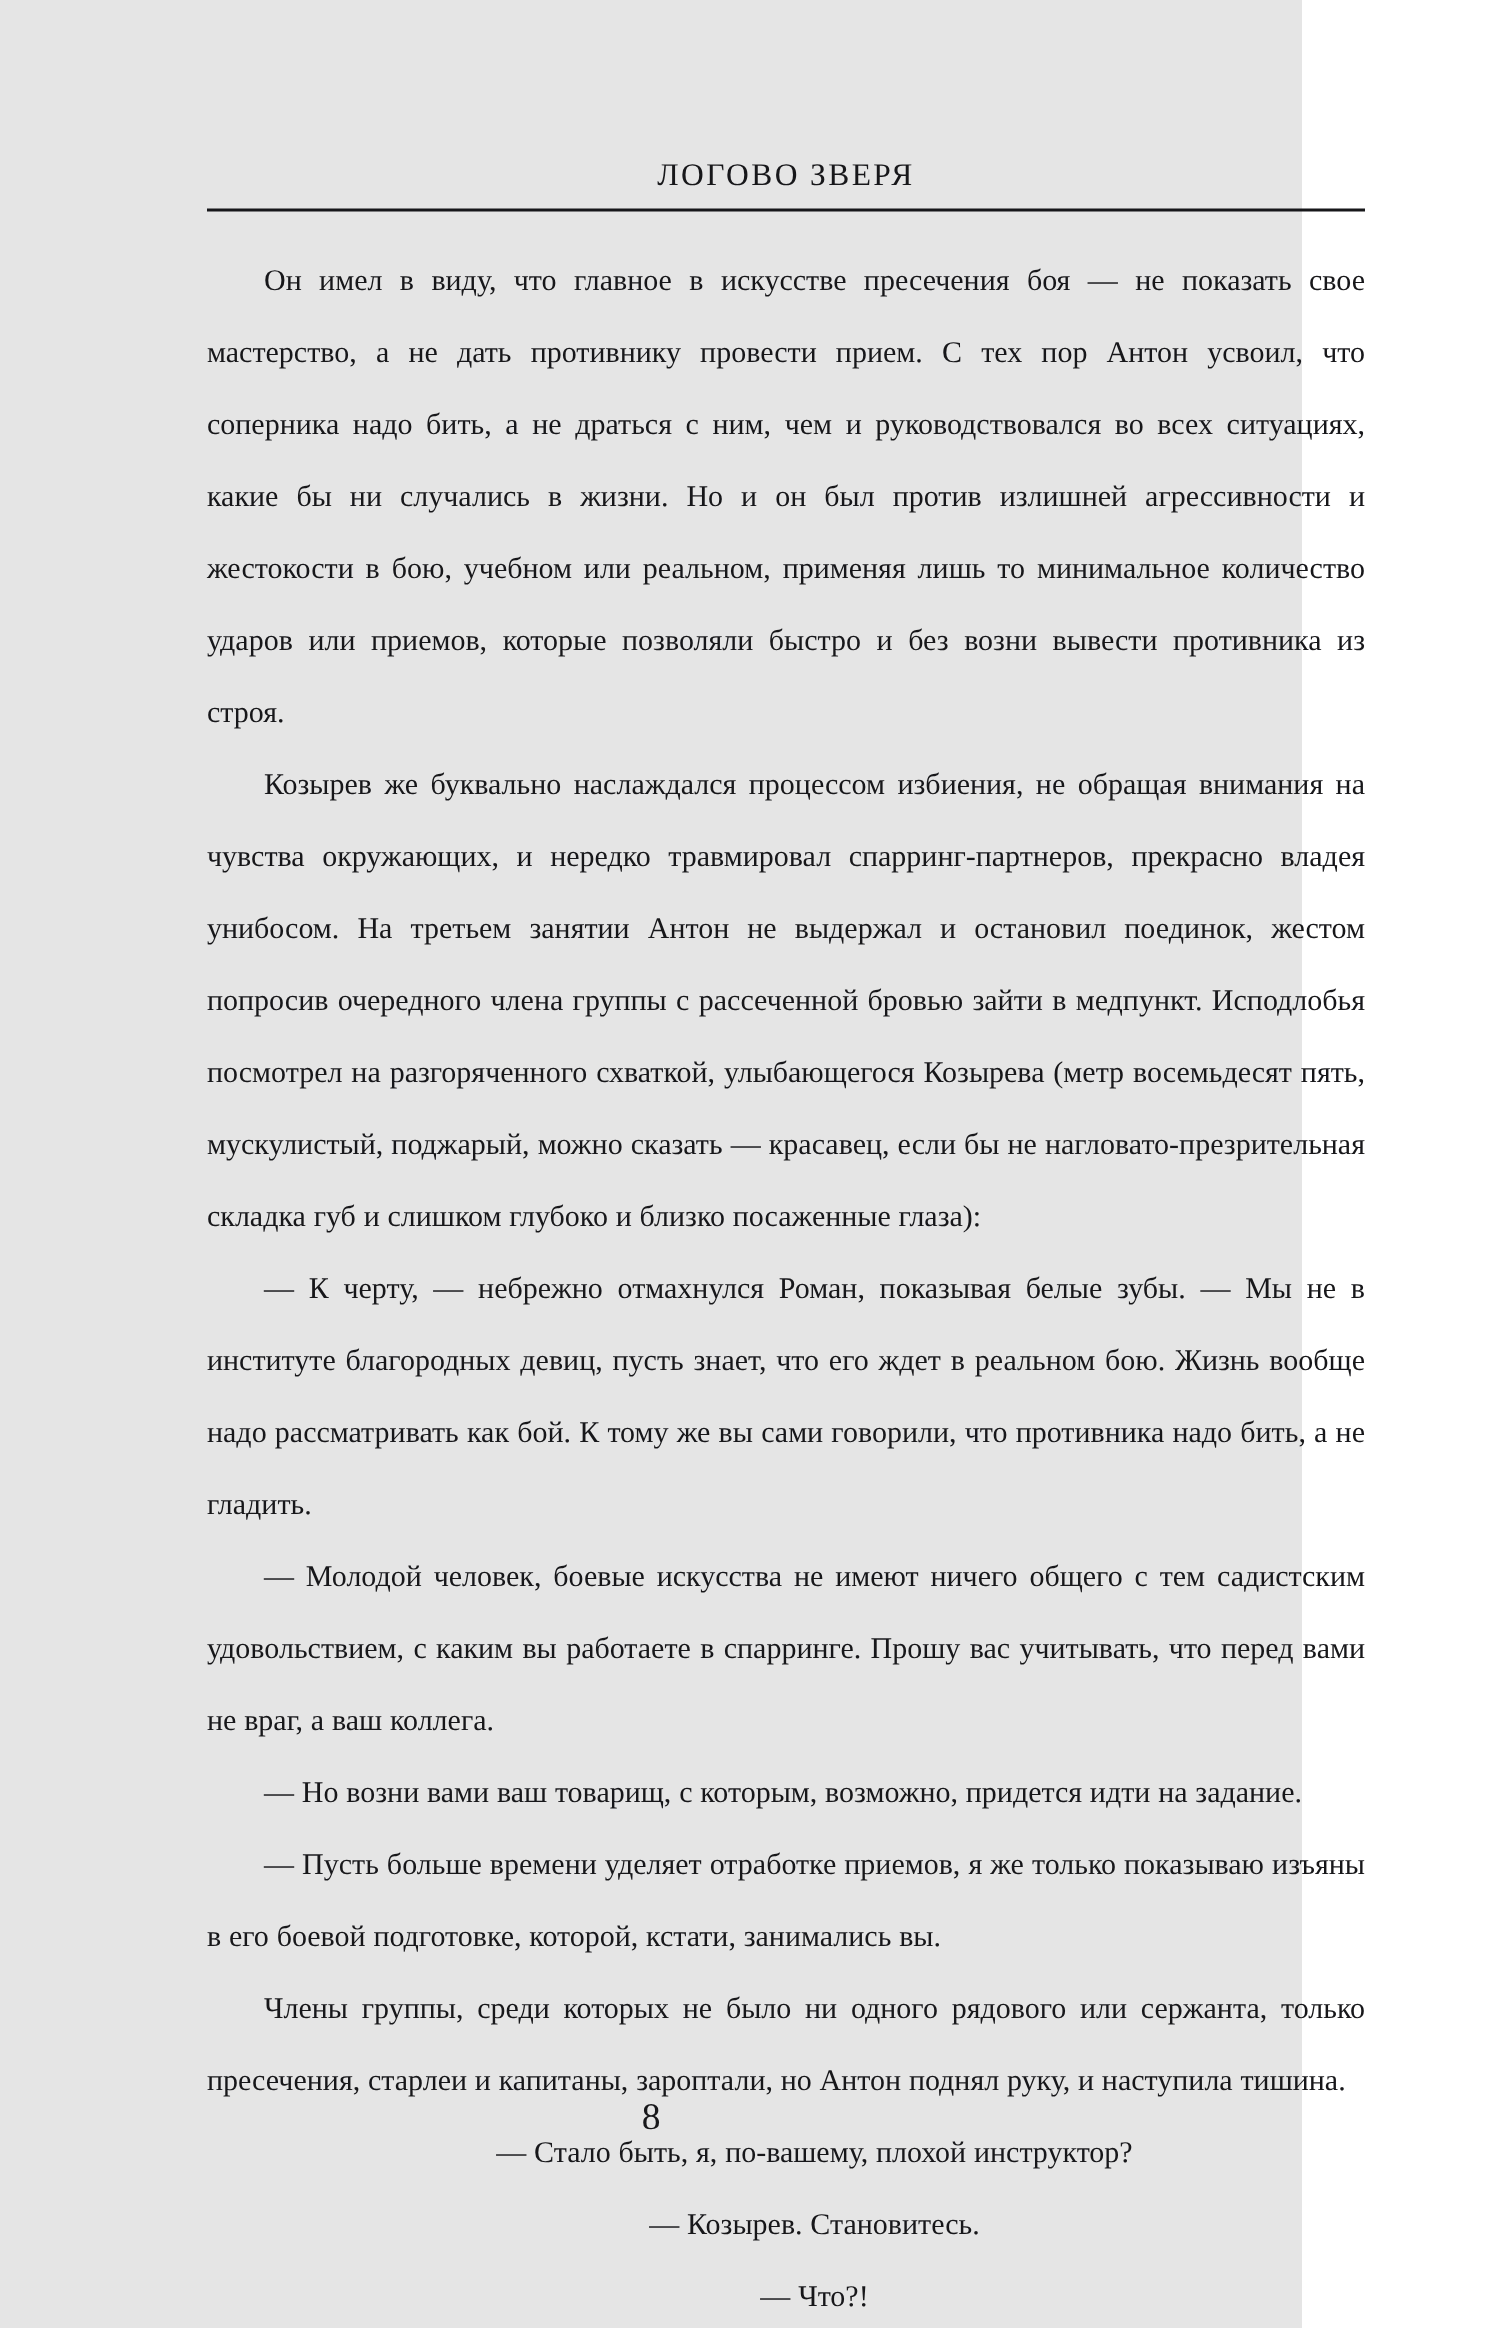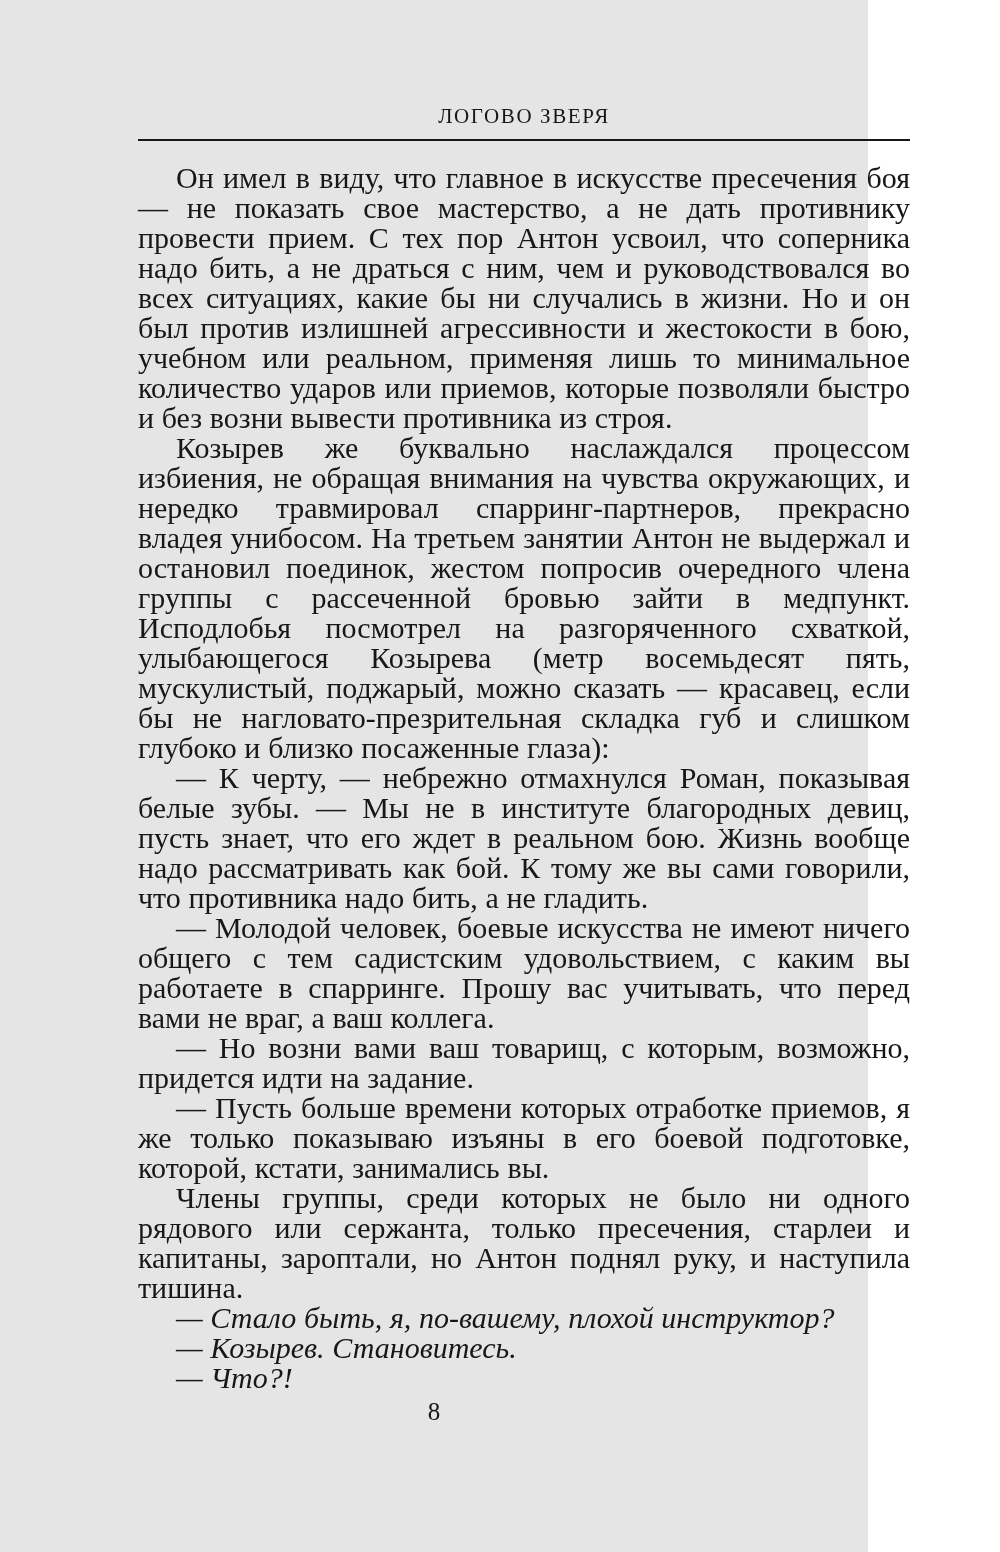--- a/index.html
+++ b/index.html
@@ -31,30 +31,29 @@
     padding-bottom: 10px;
     color: #17171a;
   }
   .head-rule {
     border-bottom: 2px solid #17171a;
     width: 100%;
     margin-bottom: 22px;
   }
   .body-text p {
     margin: 0;
-    font-size: 30px;
-    line-height: 30px;
+    font-size: 20px;
+    line-height: 48px;
     text-align: justify;
     text-indent: 38px;
     hyphens: manual;
     word-spacing: 0.2px;
   }
   .body-text p.last-of-para {
-    text-align: left;
-    font-style: italic;
+    text-align: center;
   }
   .folio {
     position: absolute;
     left: 0;
     right: 0;
     top: 1398px;
     text-align: center;
     font-size: 25px;
   }
 </style>
@@ -67,21 +66,21 @@
 
     <div class="running-head">ЛОГОВО ЗВЕРЯ</div>
     <div class="head-rule"></div>
 
     <div class="body-text">
       <p>Он имел в виду, что главное в искусстве пресечения боя — не показать свое мастерство, а не дать противнику провести прием. С тех пор Антон усвоил, что соперника надо бить, а не драться с ним, чем и руководствовался во всех ситуациях, какие бы ни случались в жизни. Но и он был против излишней агрессивности и жестокости в бою, учебном или реальном, применяя лишь то минимальное количество ударов или приемов, которые позволяли быстро и без возни вывести противника из строя.</p>
       <p>Козырев же буквально наслаждался процессом избиения, не обращая внимания на чувства окружающих, и нередко травмировал спарринг-партнеров, прекрасно владея унибосом. На третьем занятии Антон не выдержал и остановил поединок, жестом попросив очередного члена группы с рассеченной бровью зайти в медпункт. Исподлобья посмотрел на разгоряченного схваткой, улыбающегося Козырева (метр восемьдесят пять, мускулистый, поджарый, можно сказать — красавец, если бы не нагловато-презрительная складка губ и слишком глубоко и близко посаженные глаза):</p>
       <p>— К черту, — небрежно отмахнулся Роман, показывая белые зубы. — Мы не в институте благородных девиц, пусть знает, что его ждет в реальном бою. Жизнь вообще надо рассматривать как бой. К тому же вы сами говорили, что противника надо бить, а не гладить.</p>
       <p>— Молодой человек, боевые искусства не имеют ничего общего с тем садистским удовольствием, с каким вы работаете в спарринге. Прошу вас учитывать, что перед вами не враг, а ваш коллега.</p>
       <p>— Но возни вами ваш товарищ, с которым, возможно, придется идти на задание.</p>
-      <p>— Пусть больше времени которых отработке приемов, я же только показываю изъяны в его боевой подготовке, которой, кстати, занимались вы.</p>
+      <p>— Пусть больше времени уделяет отработке приемов, я же только показываю изъяны в его боевой подготовке, которой, кстати, занимались вы.</p>
       <p>Члены группы, среди которых не было ни одного рядового или сержанта, только пресечения, старлеи и капитаны, зароптали, но Антон поднял руку, и наступила тишина.</p>
       <p class="last-of-para">— Стало быть, я, по-вашему, плохой инструктор?</p>
       <p class="last-of-para">— Козырев. Становитесь.</p>
       <p class="last-of-para">— Что?!</p>
     </div>
 
   </div>
 
   <div class="folio">8</div>
 

